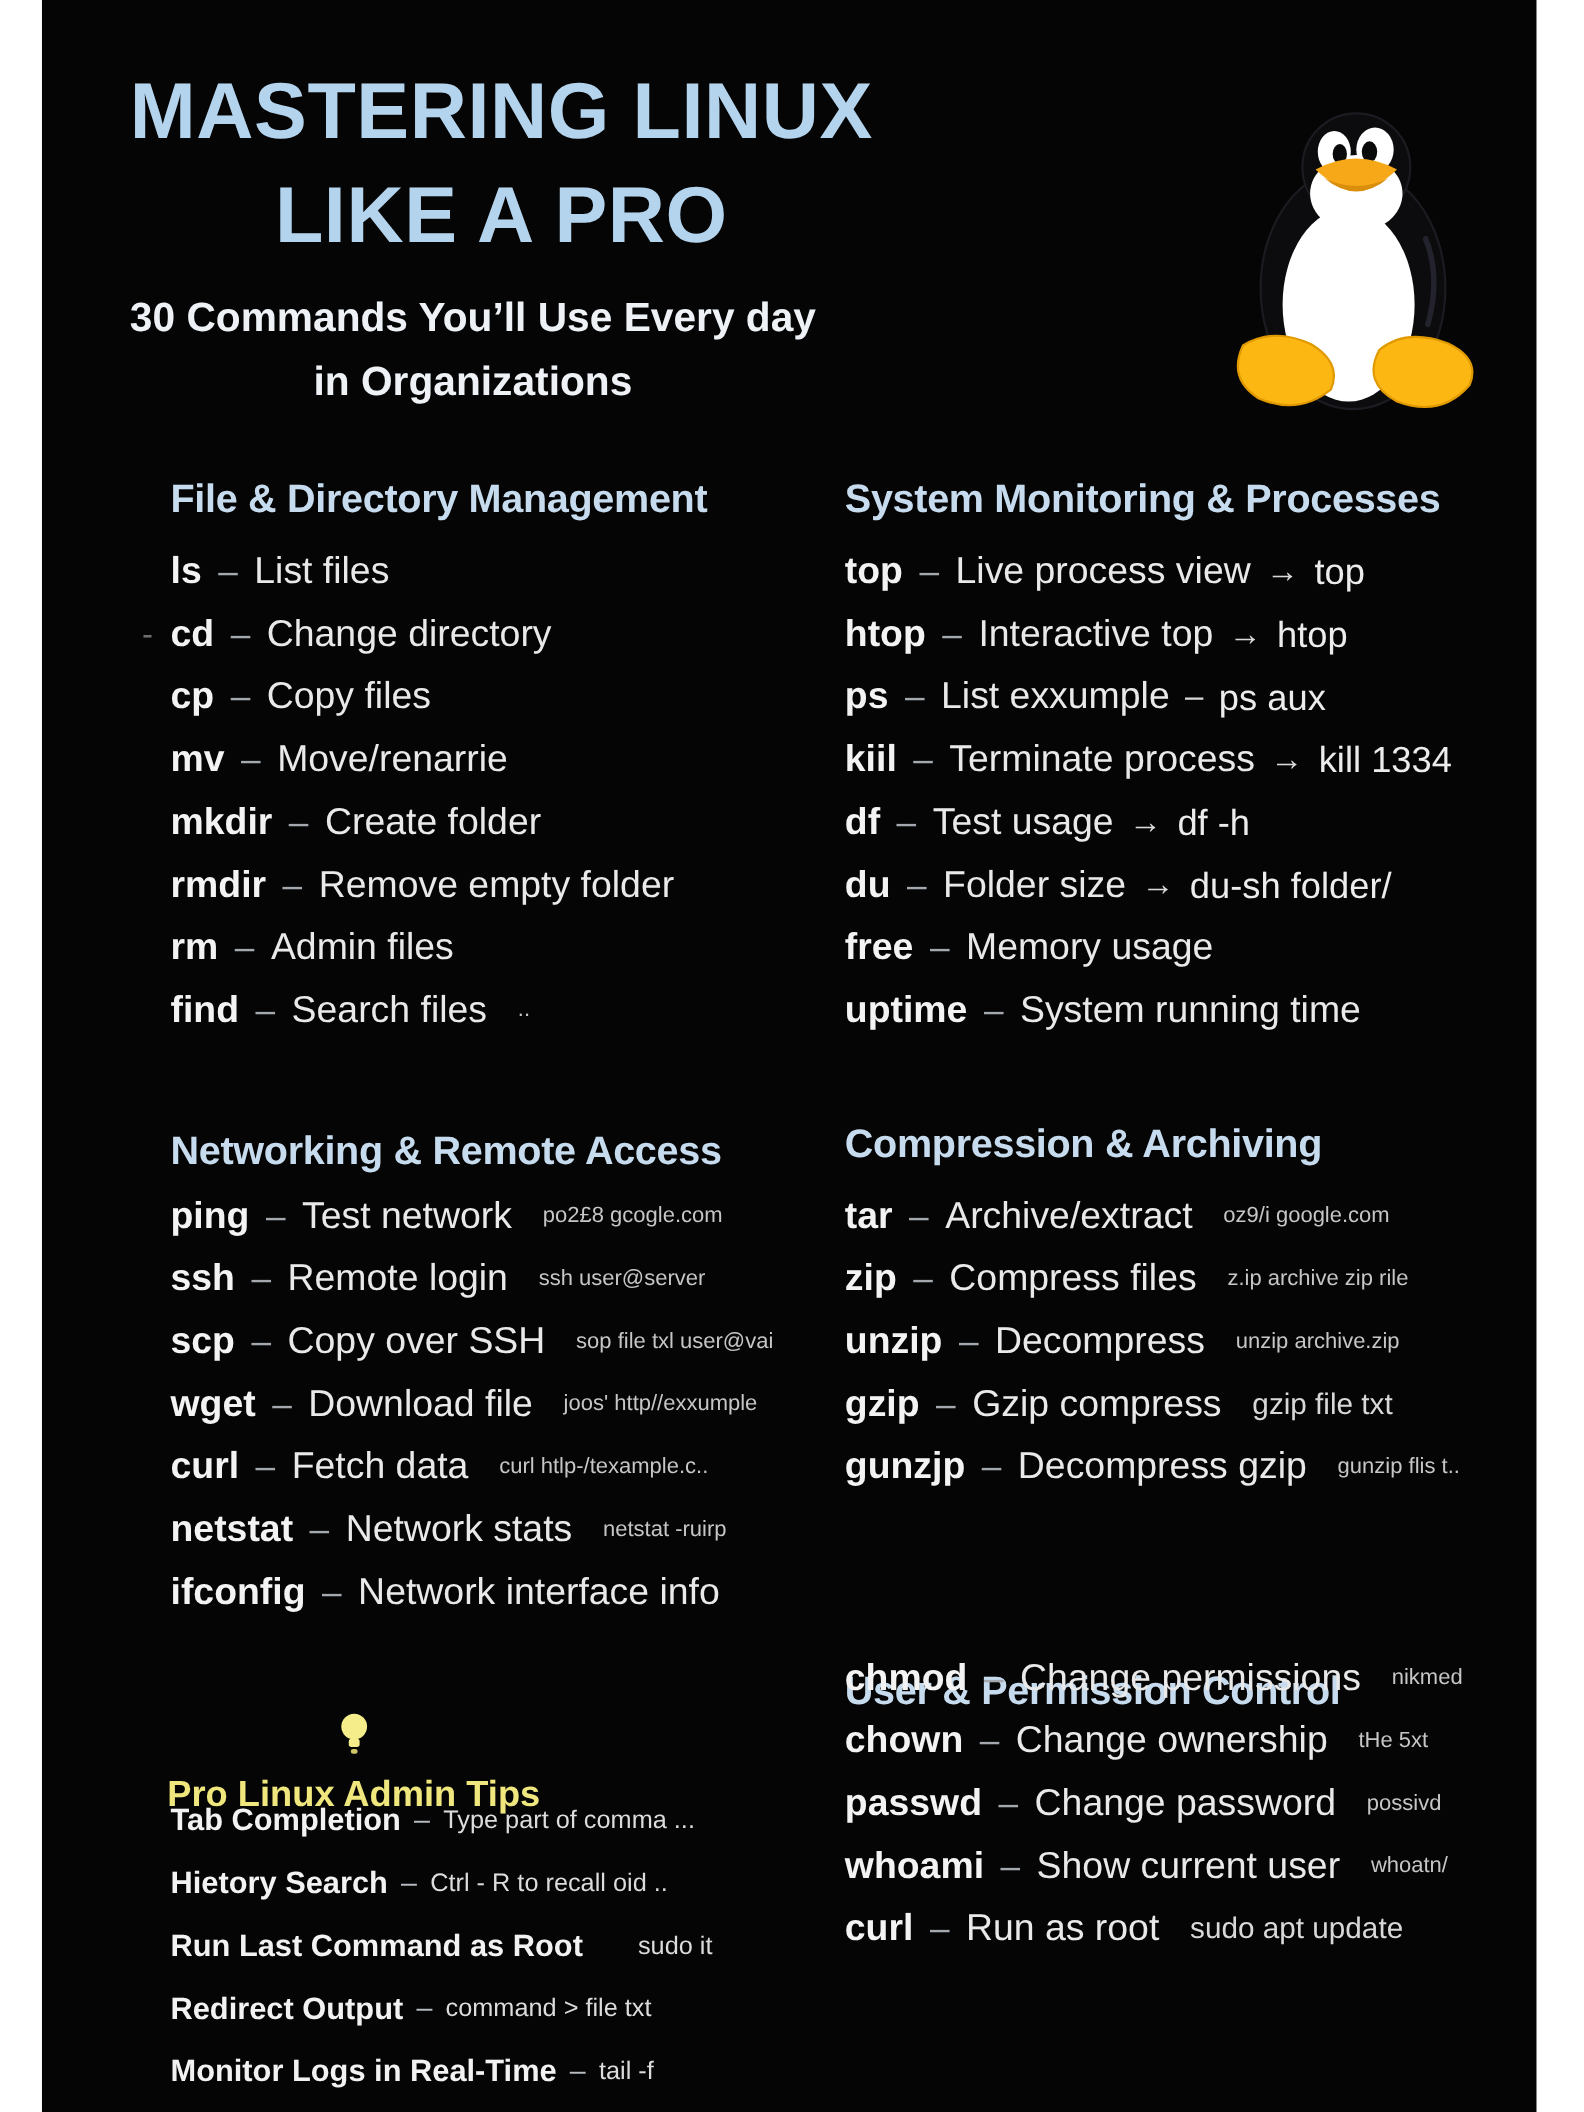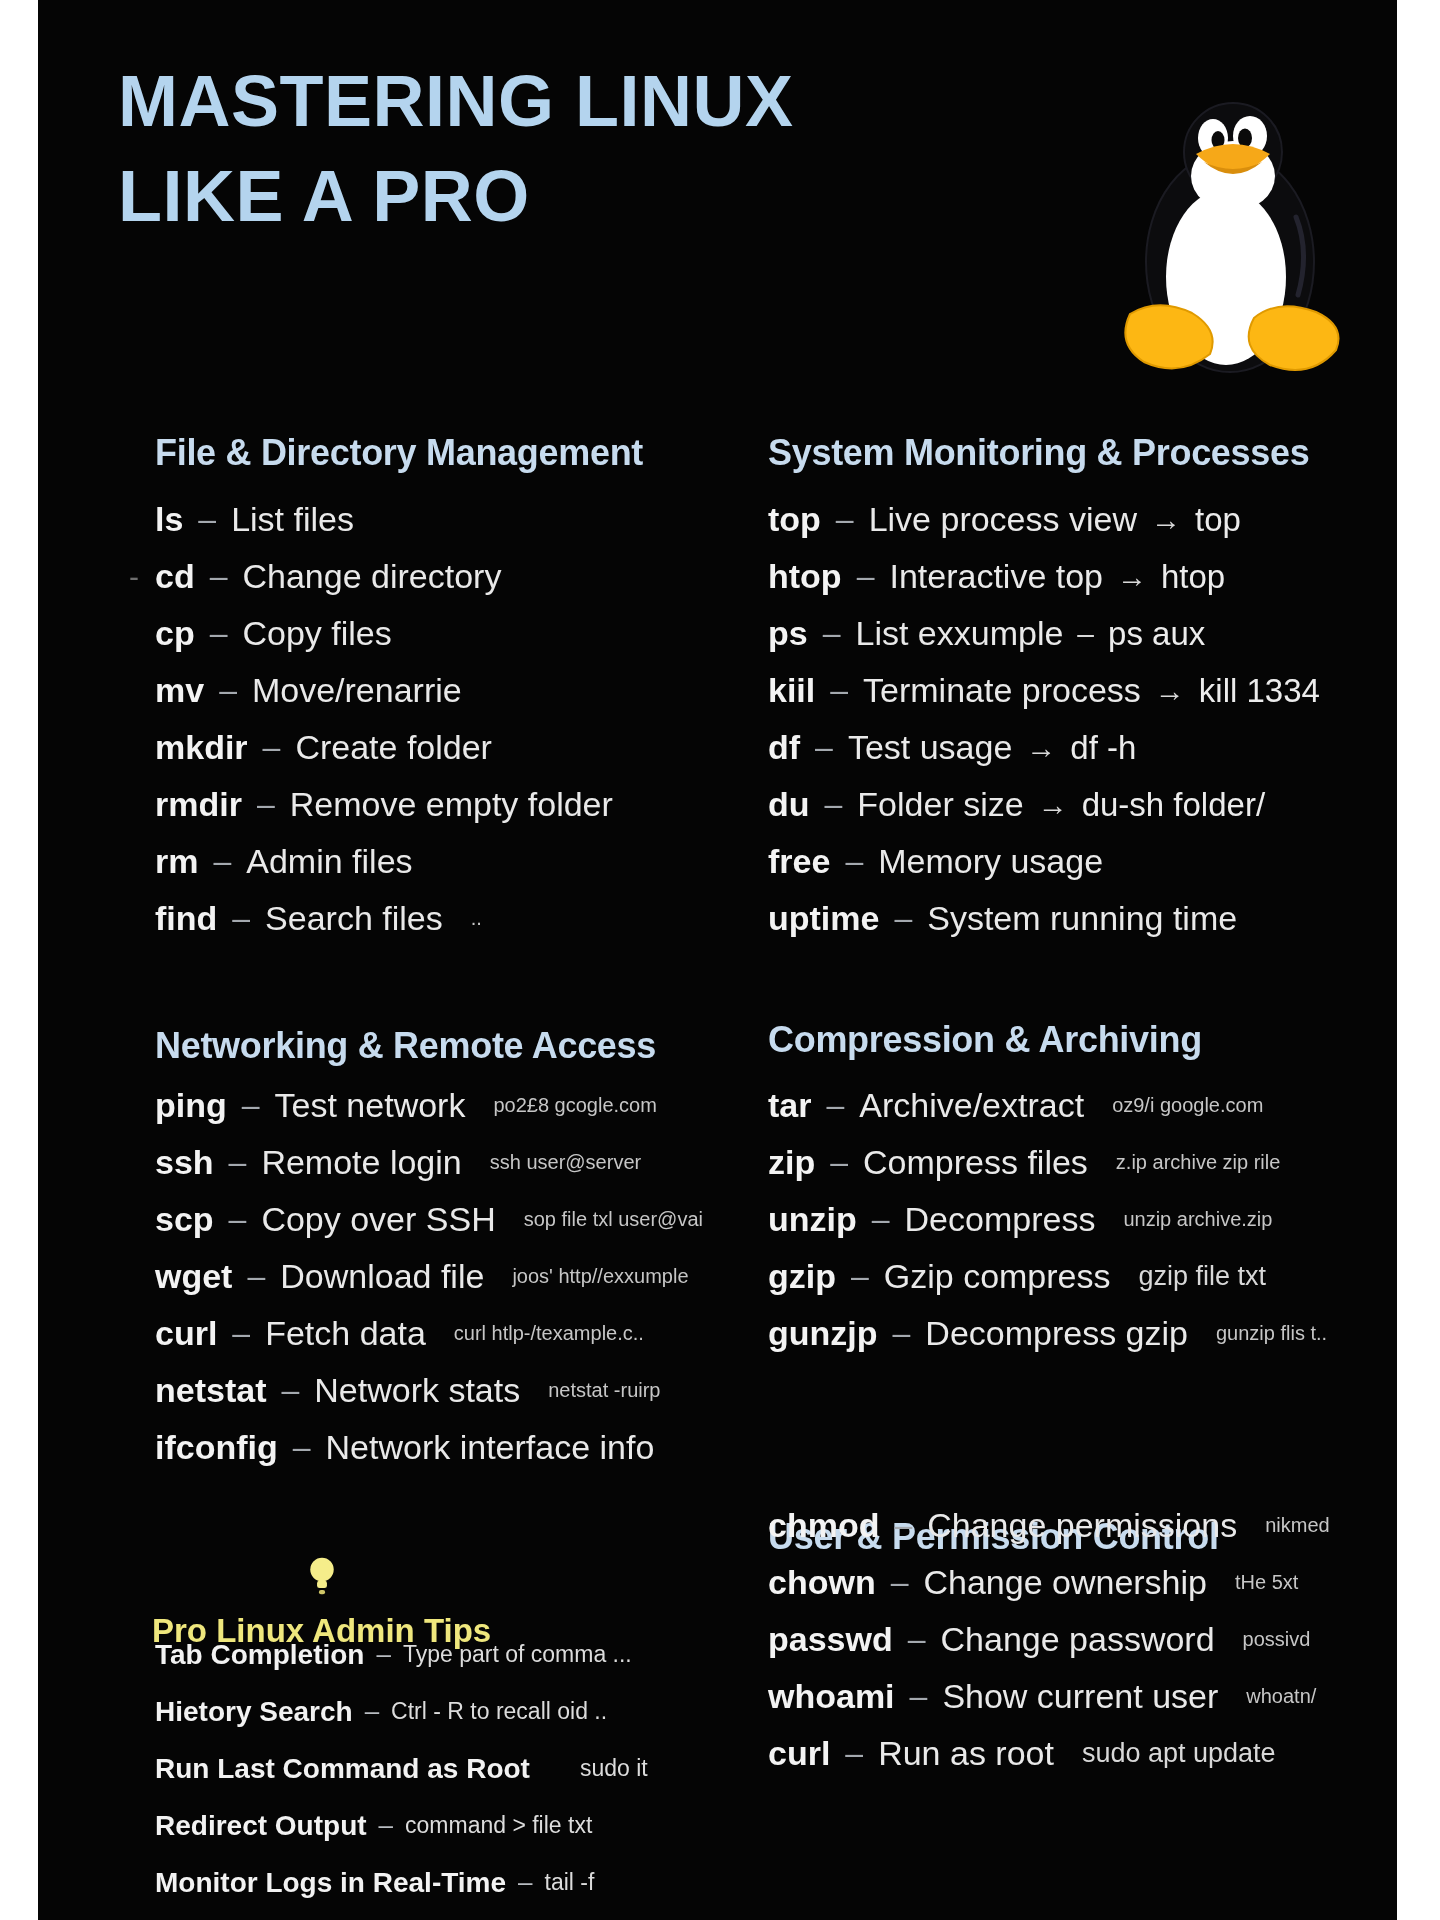--- a/index.html
+++ b/index.html
@@ -6,21 +6,21 @@
   body{
     width:1440px;height:1920px;position:relative;overflow:hidden;
     background:#ffffff;
     font-family:"Liberation Sans","DejaVu Sans",sans-serif;
   }
   .margin-strip{position:absolute;top:0;height:1920px;background:#ffffff;z-index:3}
   .margin-left{left:0;width:38px}
   .margin-right{left:1397px;width:43px}
   .poster{
     position:absolute;left:38px;top:0;width:1359px;height:1920px;
-    background:#050505;z-index:1;
+    background:#050505;z-index:1;text-align:center;
   }
   
   .title{
     position:absolute;left:80px;top:54px;
     font-size:72px;font-weight:700;line-height:95px;letter-spacing:.5px;
     color:#b4d4ee;white-space:nowrap;
   }
   .subtitle{
     position:absolute;left:80px;top:260px;
     font-size:37px;font-weight:600;line-height:58px;
@@ -69,20 +69,24 @@
 <div class="margin-strip margin-left"></div>
 <div class="margin-strip margin-right"></div>
 
 <div class="poster">
 
   <div class="title">
     <div>MASTERING LINUX</div>
     <div>LIKE A PRO</div>
   </div>
 
+  <div class="subtitle">
+    <div>30 Commands You’ll Use Every day</div>
+    <div>in Organizations</div>
+  </div>
 
   <svg class="tux" viewBox="0 0 230 282" aria-hidden="true">
     <ellipse cx="112" cy="170" rx="84" ry="110" fill="#0c0c0e" stroke="#1b1b22" stroke-width="2"></ellipse>
     <circle cx="115" cy="60" r="49" fill="#0c0c0e" stroke="#1b1b22" stroke-width="2"></circle>
     <path d="M178,125 q14,35 2,78" fill="none" stroke="#23232e" stroke-width="5" stroke-linecap="round"></path>
     <ellipse cx="115" cy="84" rx="42" ry="35" fill="#ffffff"></ellipse>
     <ellipse cx="108" cy="185" rx="60" ry="88" fill="#ffffff"></ellipse>
     <ellipse cx="95" cy="46" rx="15" ry="19" fill="#ffffff"></ellipse>
     <ellipse cx="132" cy="44" rx="17" ry="20" fill="#ffffff"></ellipse>
     <ellipse cx="100" cy="48" rx="6.5" ry="9" fill="#0a0a0a"></ellipse>

